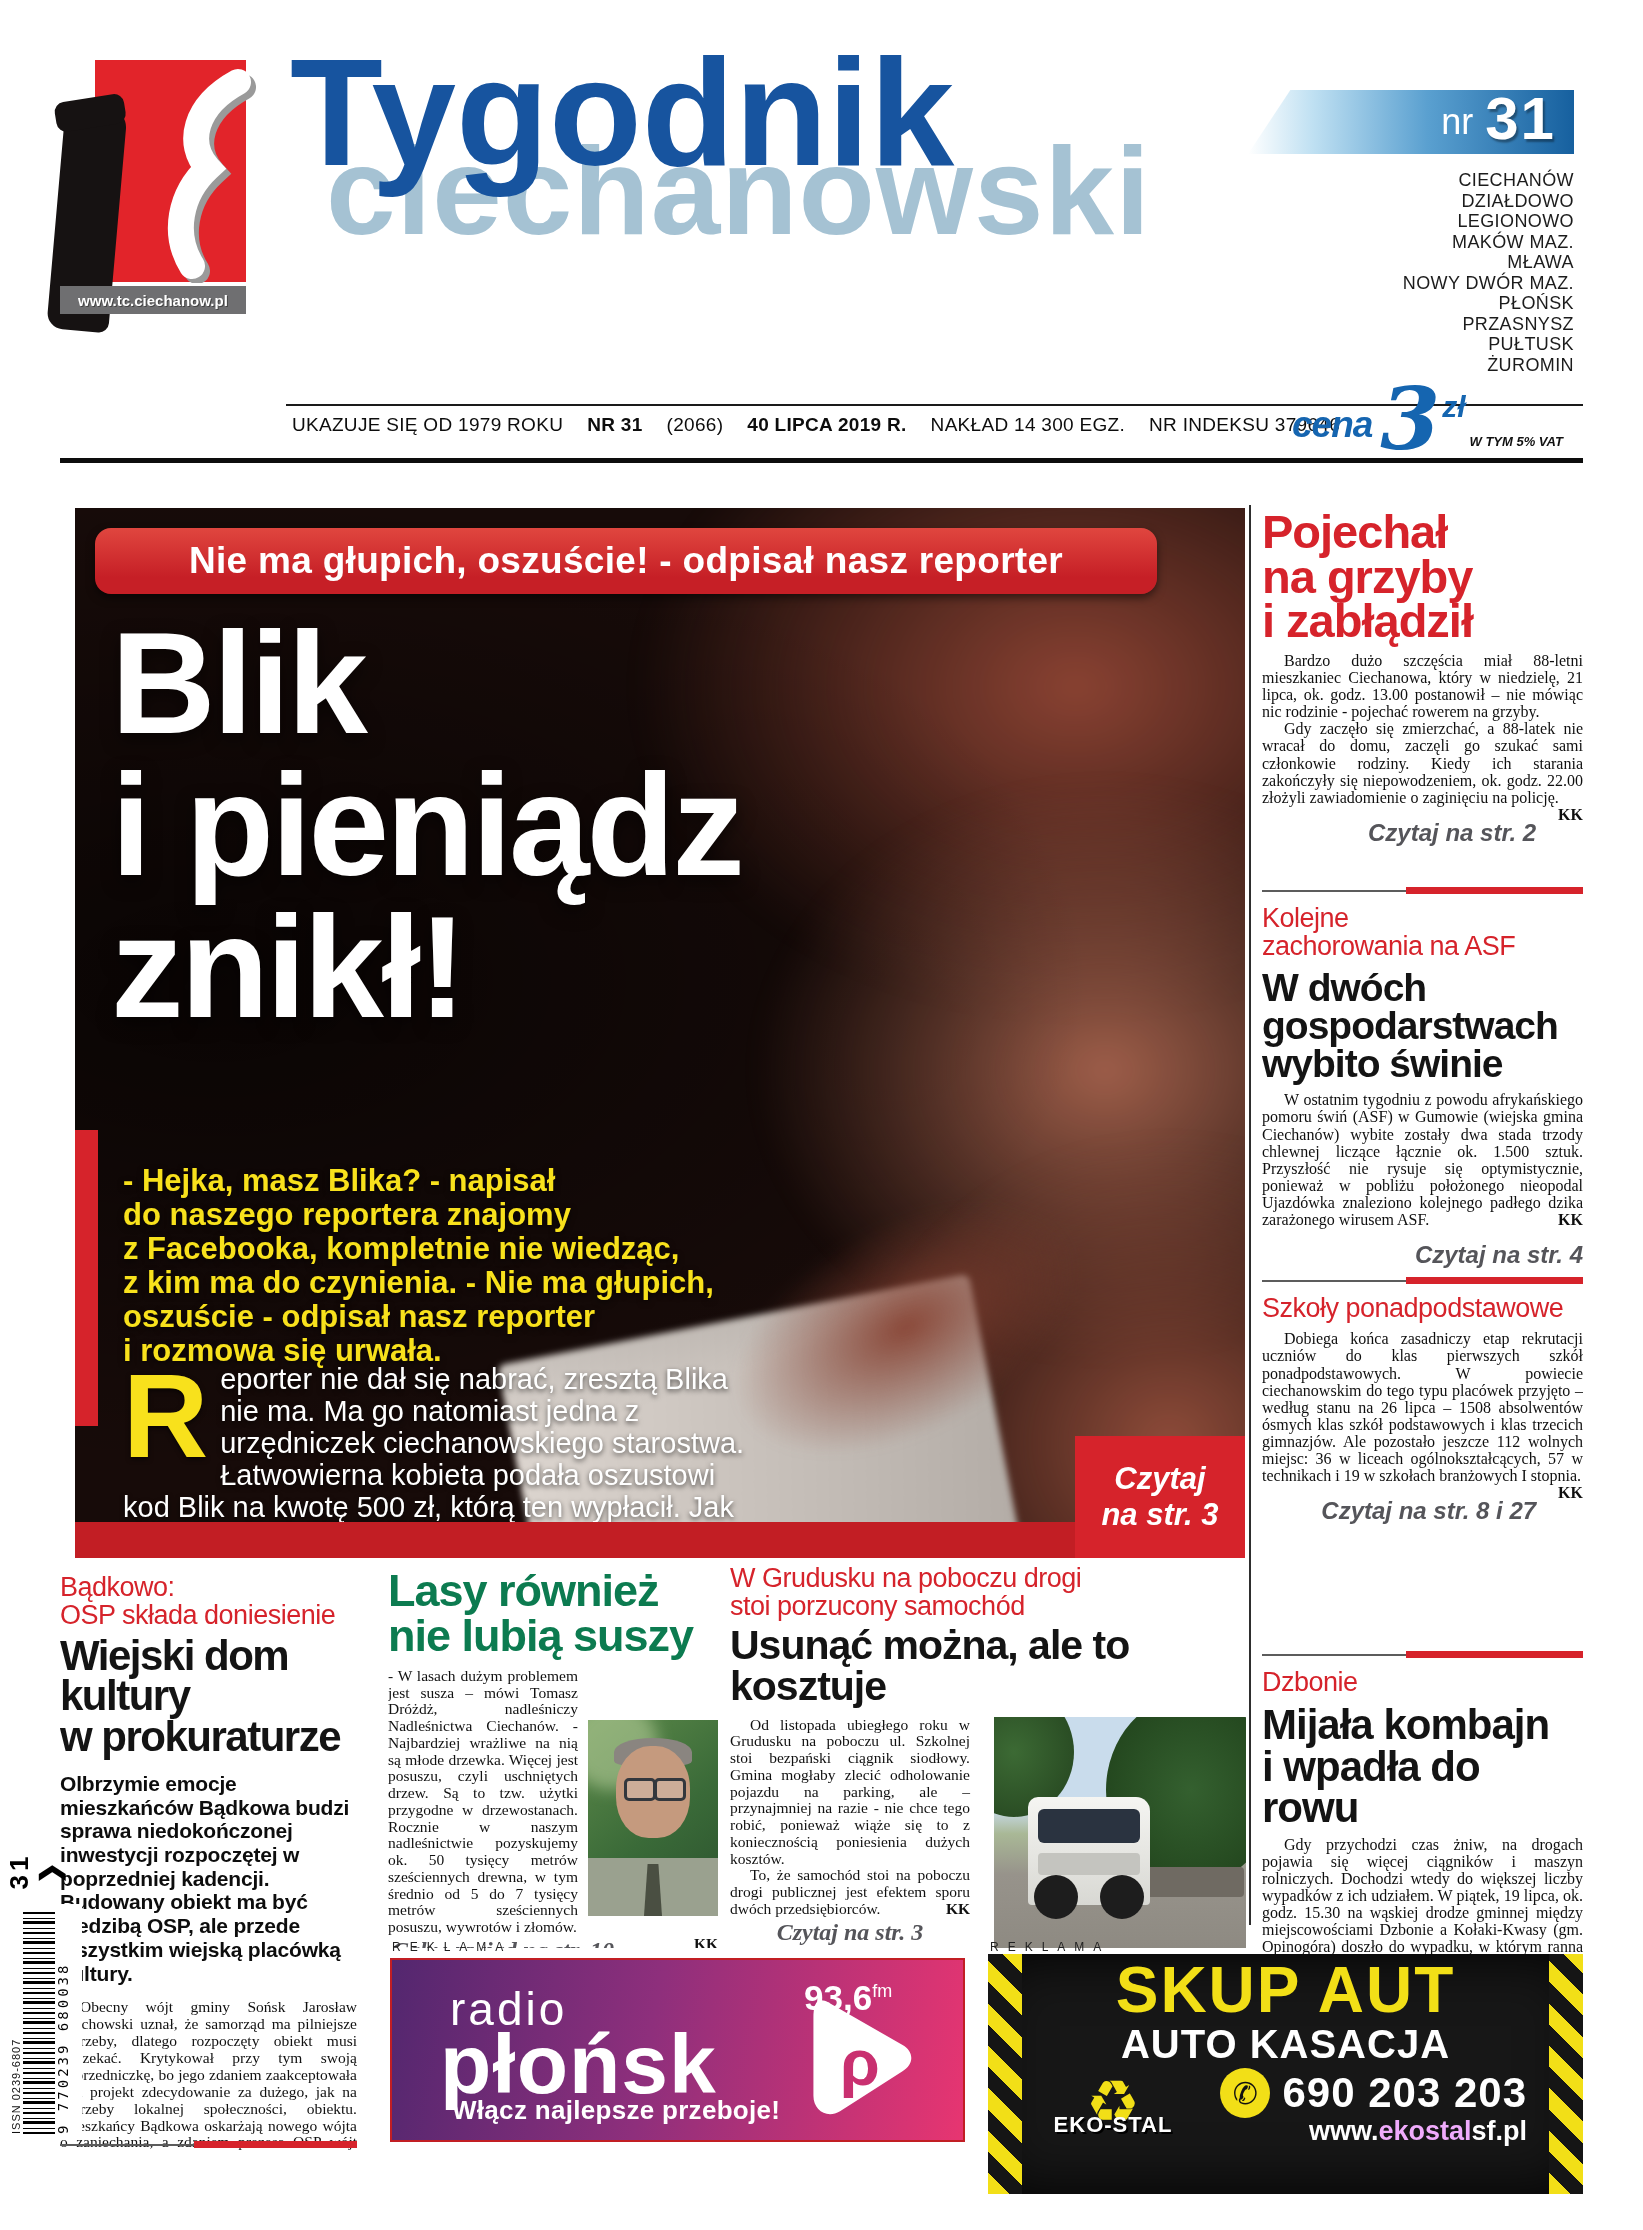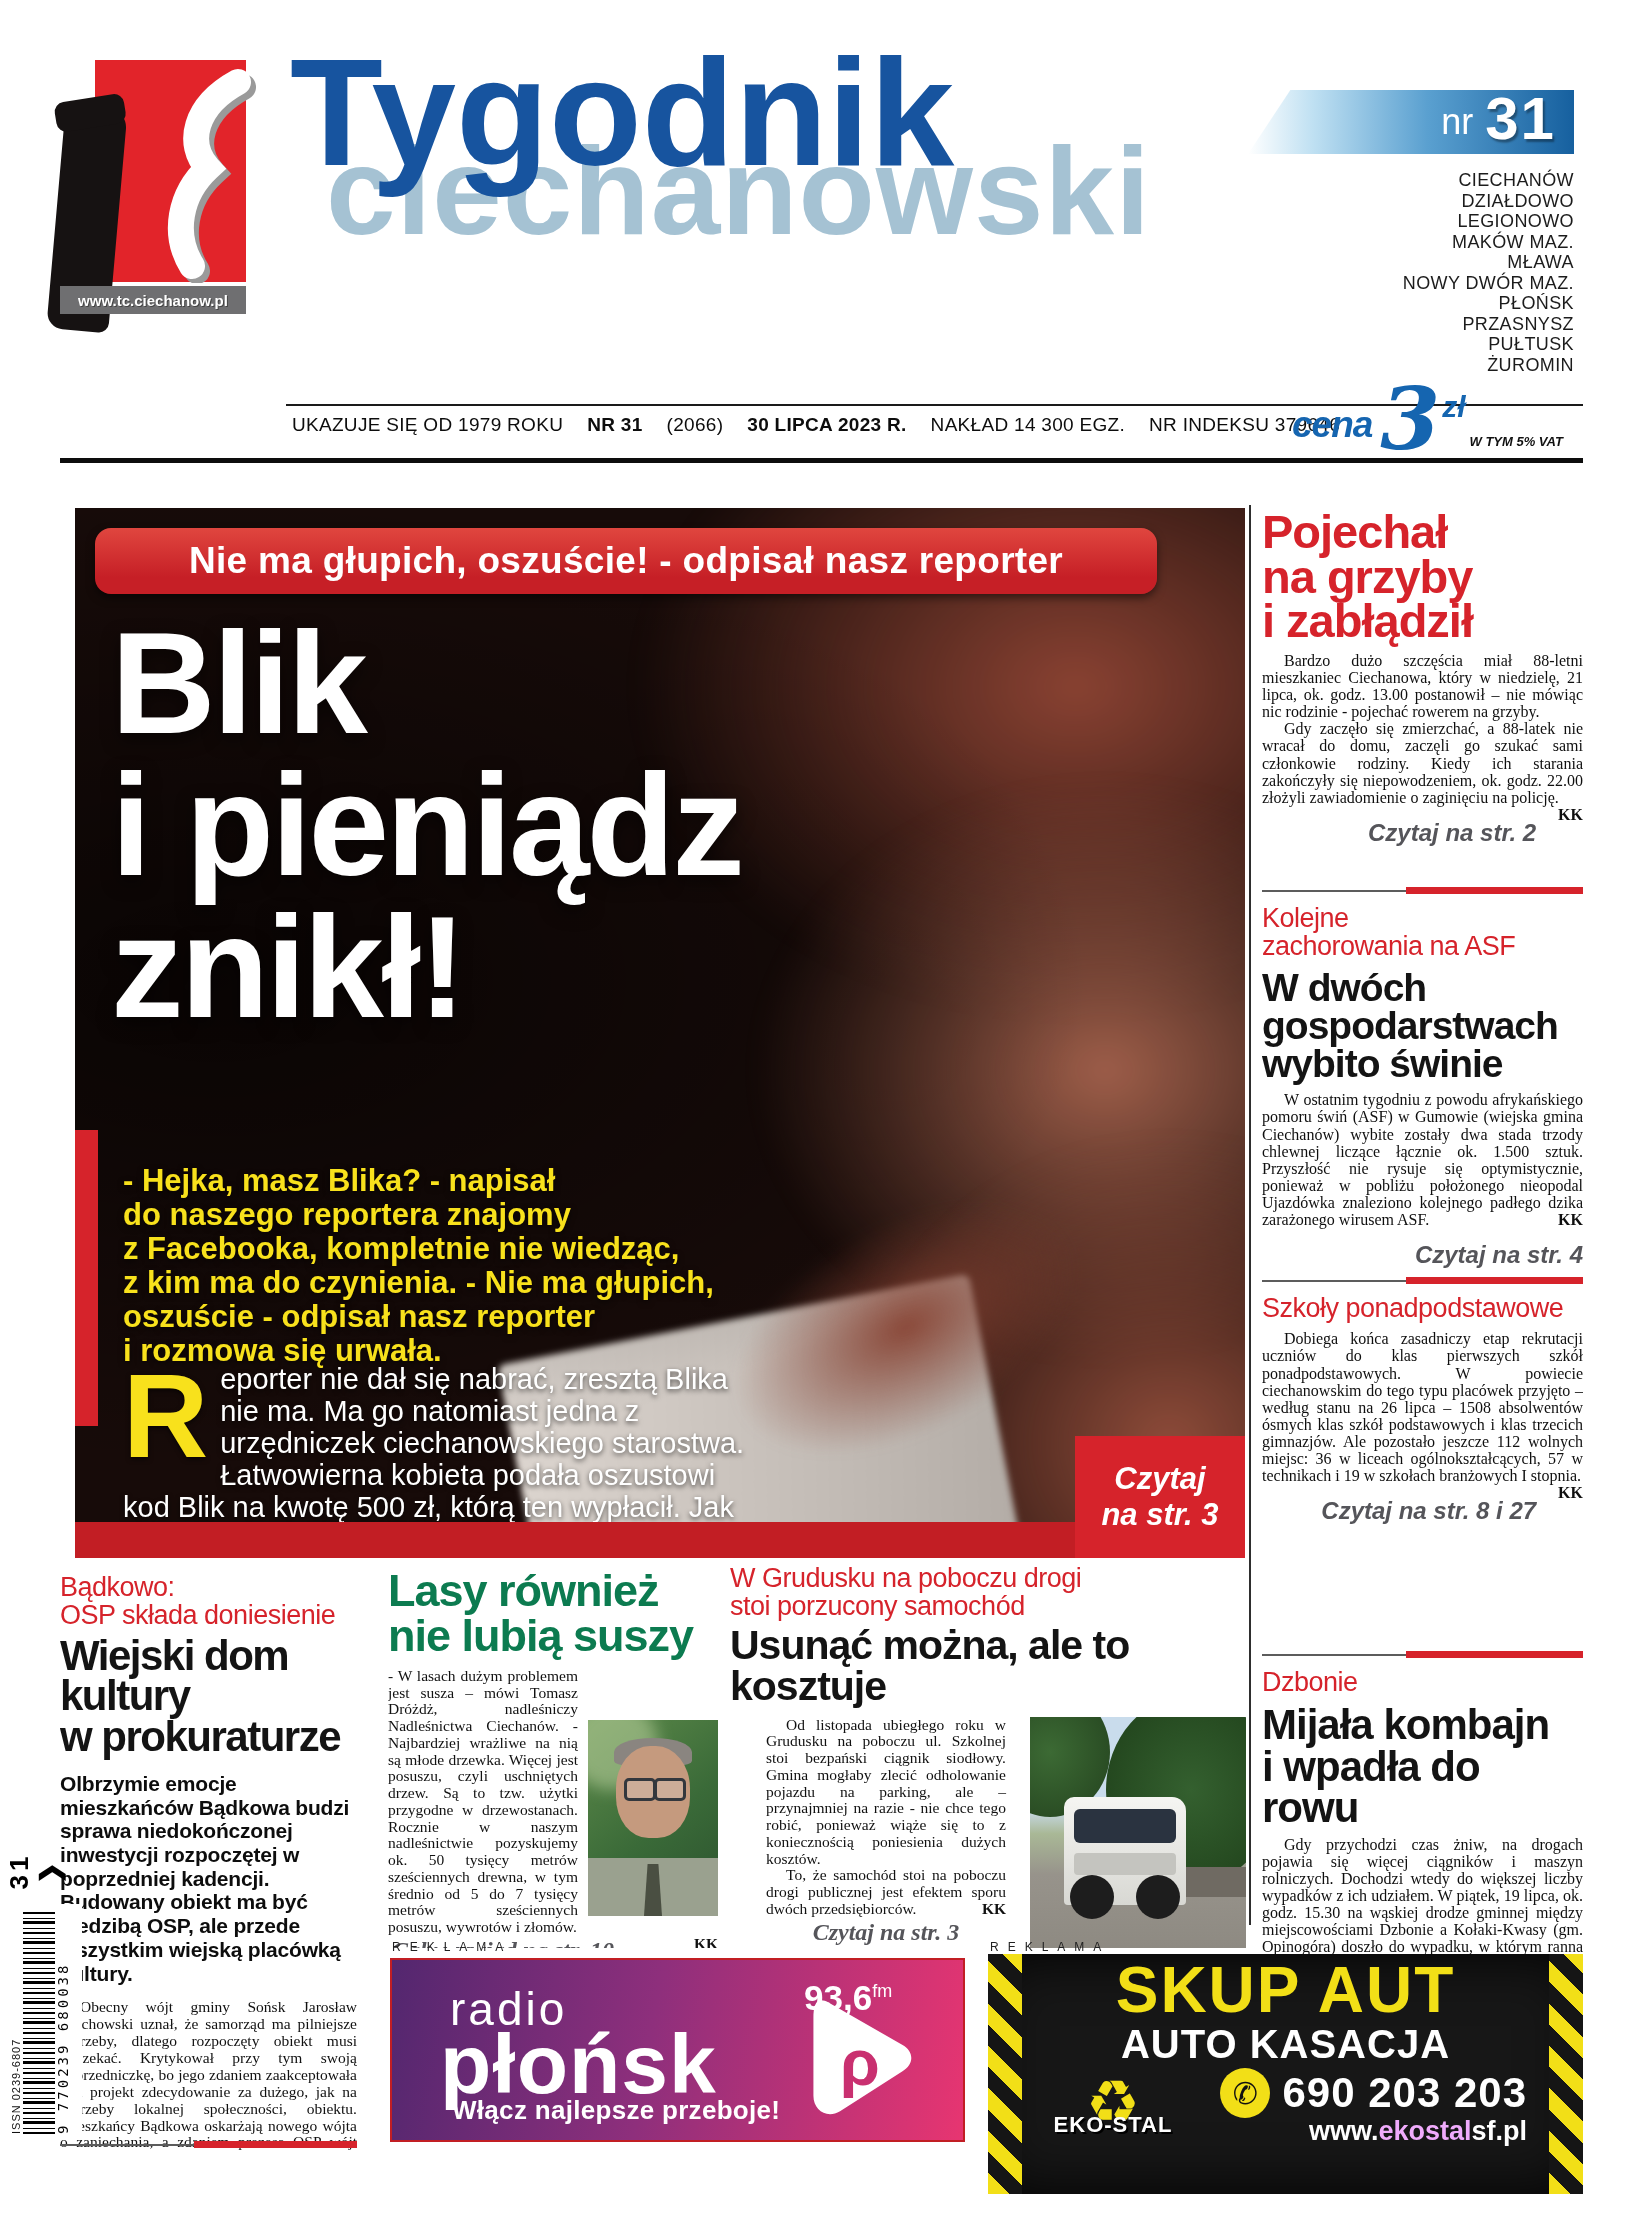--- a/index.html
+++ b/index.html
@@ -106,21 +106,21 @@
   .f-blob{position:absolute;left:-20px;top:-20px;width:90px;height:90px;border-radius:50%;background:rgba(200,220,170,.5);filter:blur(8px);}
   .f-head{position:absolute;left:28px;top:26px;width:74px;height:92px;background:#c59a7e;border-radius:46% 46% 44% 44%;}
   .f-hair{position:absolute;left:26px;top:18px;width:78px;height:28px;background:#8a8580;border-radius:50% 50% 20% 20%;}
   .f-gl{position:absolute;left:36px;top:58px;width:26px;height:17px;border:3px solid #33373d;border-radius:5px;background:rgba(230,230,230,.25);}
   .f-gl2{left:66px;}
   .f-shirt{position:absolute;left:0;bottom:0;width:100%;height:58px;background:#9aa18f;}
   .f-tie{position:absolute;left:56px;bottom:0;width:18px;height:52px;background:#4a4f42;clip-path:polygon(20% 0,80% 0,100% 100%,0 100%);}
   .readmore2{color:#55555a;font-weight:bold;font-style:italic;font-size:24px;width:230px;text-align:center;margin-top:2px;}
   .col3{left:730px;top:1556px;width:516px;position:absolute;height:392px;overflow:hidden;}
   .h3{color:#141414;font-weight:bold;font-size:41px;line-height:1;letter-spacing:-1px;margin:4px 0 10px;}
-  .c3wrap{display:flex;gap:24px;margin-left:36px;}
+  .c3wrap{display:flex;gap:24px;}
   .c3body{width:240px;font-family:"Liberation Serif", serif;font-size:15.5px;line-height:1.08;text-align:justify;}
   .c3body p{margin:0;text-indent:20px;}
   .truck{width:262px;height:254px;position:relative;overflow:hidden;
     background:linear-gradient(180deg,#c9dcec 0%,#c9dcec 36%,#a9b896 46%,#97938b 62%,#8b877f 100%);}
   .t-tree1{position:absolute;right:-30px;top:-22px;width:170px;height:190px;border-radius:50%;background:radial-gradient(closest-side,#34602f,#24481f);}
   .t-tree2{position:absolute;left:-40px;top:-30px;width:120px;height:130px;border-radius:50%;background:radial-gradient(closest-side,#3c6a34,#2a4d24);}
   .t-cab{position:absolute;left:34px;top:80px;width:122px;height:108px;background:linear-gradient(#f5f5f2,#d8d8d3);border-radius:10px 14px 4px 4px;}
   .t-wind{position:absolute;left:10px;top:12px;width:102px;height:34px;background:#2a3340;border-radius:6px;}
   .t-grill{position:absolute;left:10px;top:56px;width:102px;height:22px;background:#c4c4bf;border-radius:4px;}
   .t-wheel{position:absolute;bottom:-14px;width:44px;height:44px;border-radius:50%;background:#1d1d1d;}
@@ -202,21 +202,21 @@
   <div>PRZASNYSZ</div>
   <div>PUŁTUSK</div>
   <div>ŻUROMIN</div>
 </div>
 
 <div class="abs rule-thin"></div>
 <div class="abs info-text">
   <span>UKAZUJE SIĘ OD 1979 ROKU</span>
   <span class="info-bold">NR 31</span>
   <span>(2066)</span>
-  <span class="info-bold">30 LIPCA 2023 R.</span>
+  <span class="info-bold">40 LIPCA 2019 R.</span>
   <span>NAKŁAD 14 300 EGZ.</span>
   <span>NR INDEKSU 379646</span>
 </div>
 <div class="abs price">
   <span class="price-label">cena</span>
   <span class="price-amount">3</span>
   <span class="price-cur">zł</span>
   <span class="price-vat">W TYM 5% VAT</span>
 </div>
 <div class="abs rule-thick"></div>

